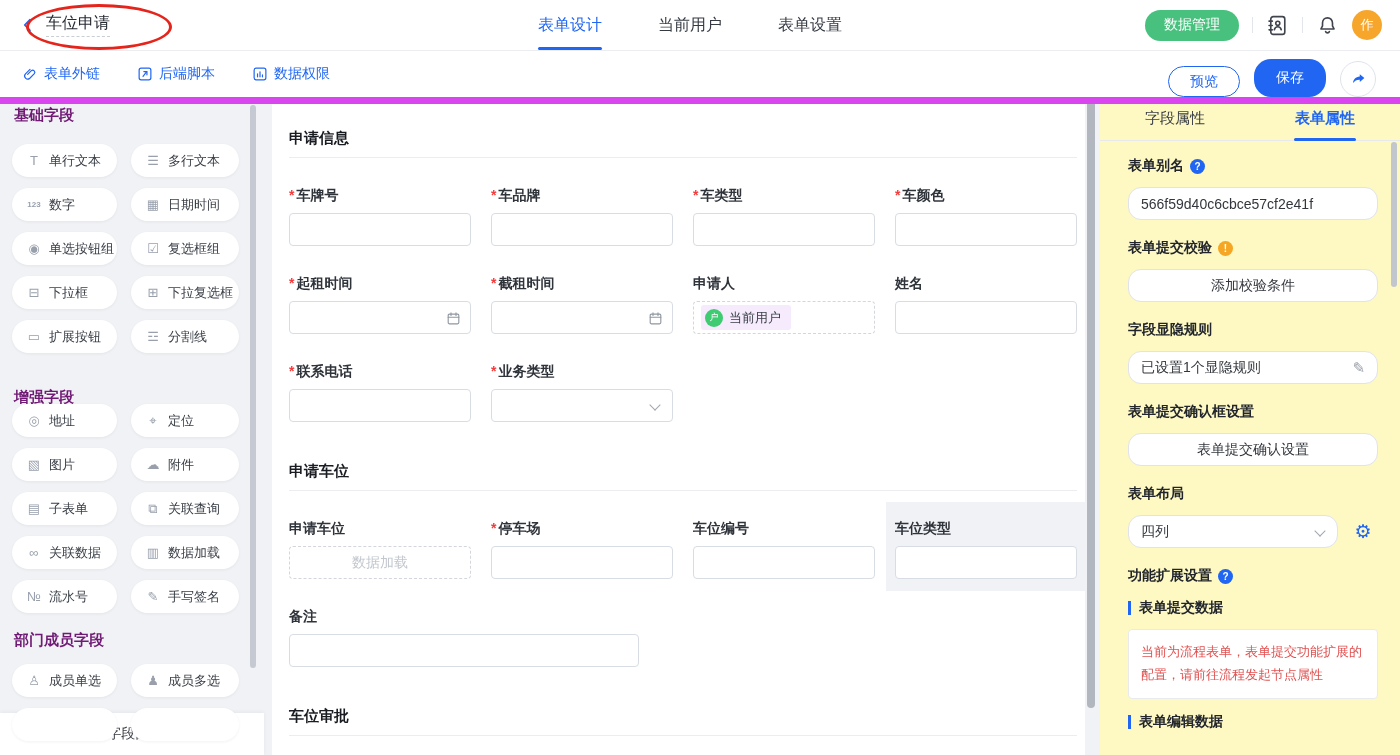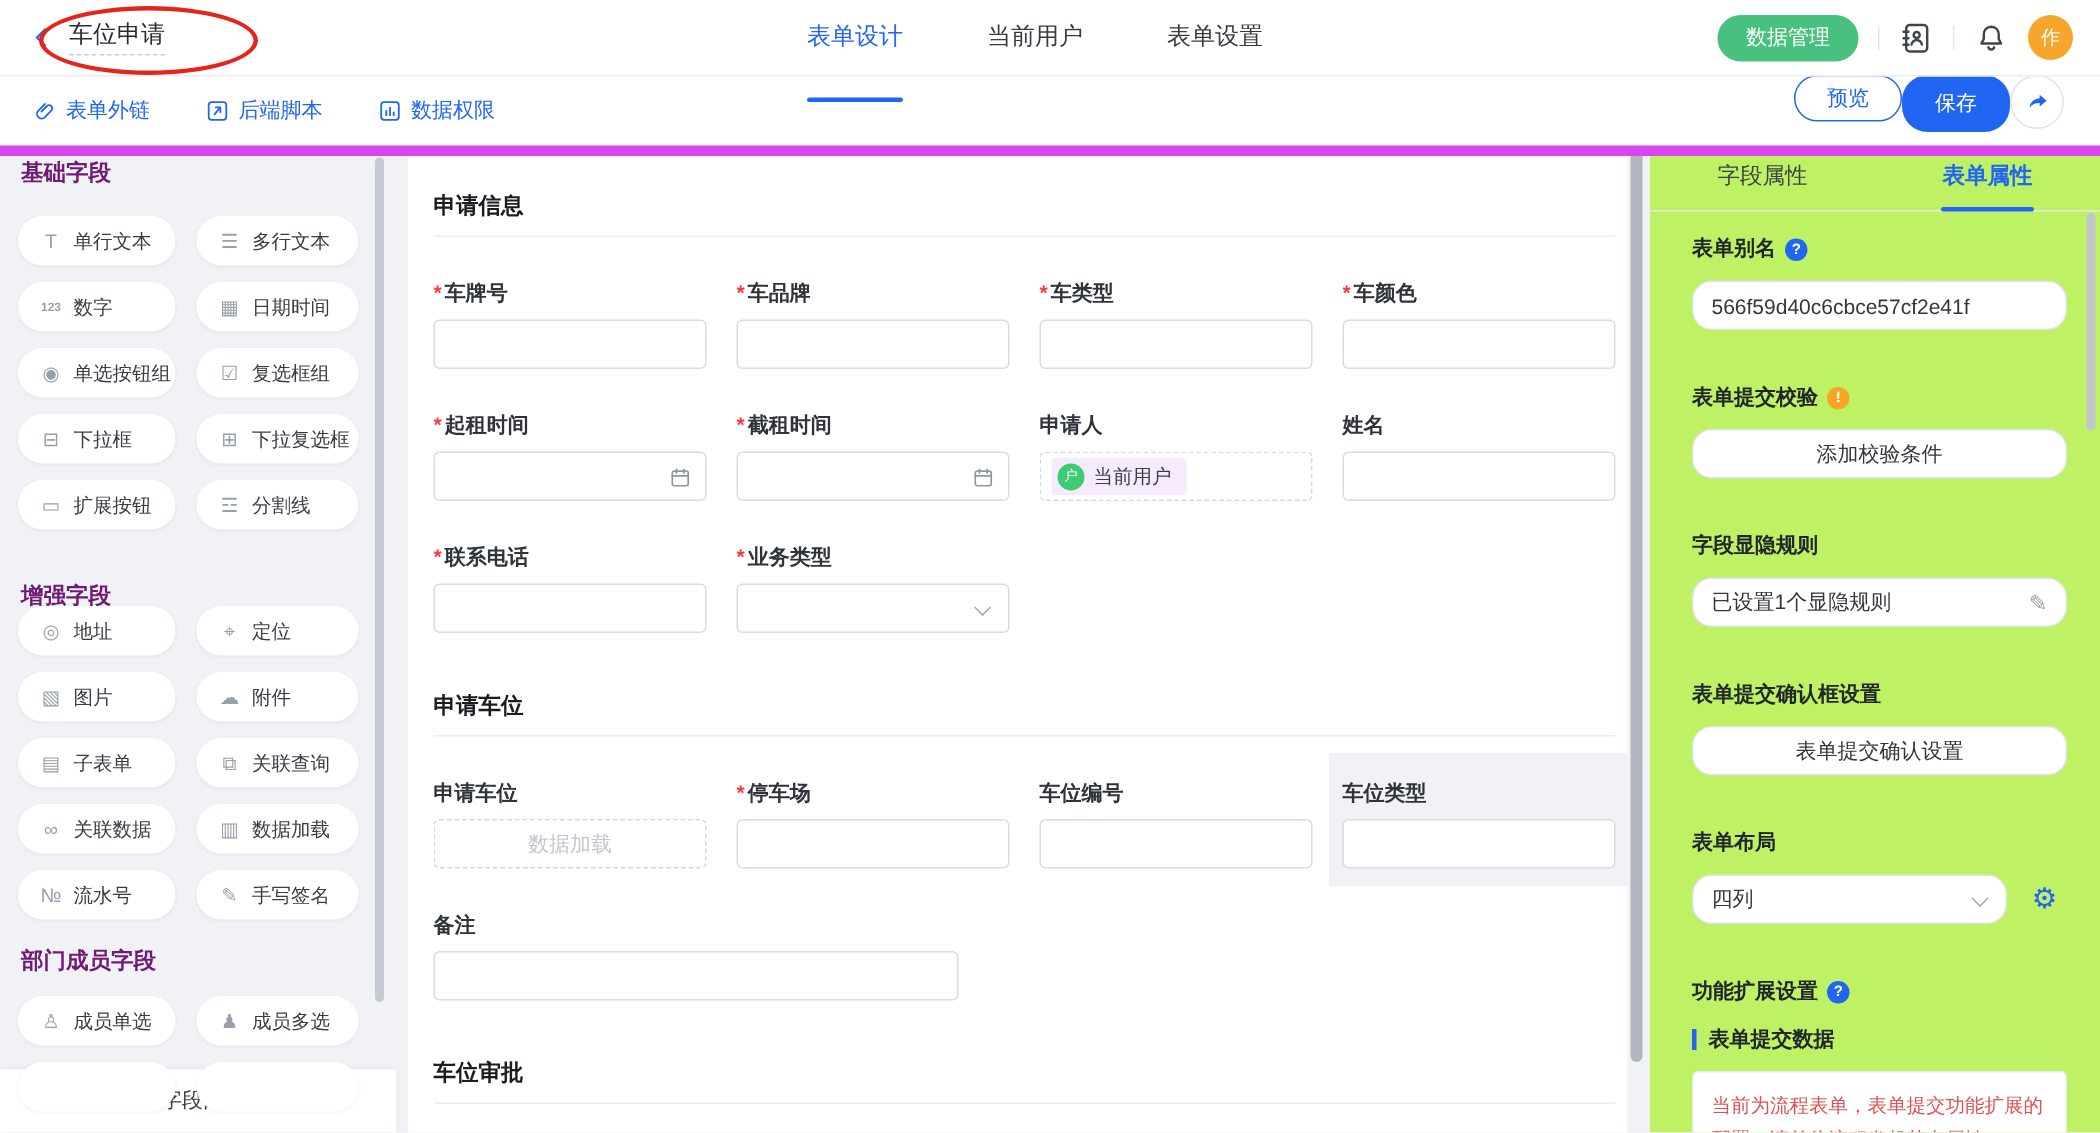--- a/index.html
+++ b/index.html
@@ -5,34 +5,34 @@
   html,body{margin:0;padding:0;width:1400px;height:755px;overflow:hidden;
     font-family:"Liberation Sans","DejaVu Sans",sans-serif;background:#f0f2f5;}
   .app{position:relative;width:1400px;height:755px;background:#f0f2f5;}
 
   
   .topbar{position:absolute;left:0;top:0;width:1400px;height:50px;background:#fff;border-bottom:1px solid #ebedf0;z-index:4;}
   .tb-left{position:absolute;left:20px;top:0;height:50px;display:flex;align-items:center;gap:10px;}
   .doc-title{font-size:16px;color:#272b33;font-weight:500;border-bottom:1px dashed #c9cdd4;padding-bottom:2px;}
   .red-ellipse{position:absolute;left:6px;top:4px;width:140px;height:40px;border:3px solid #e5241b;border-radius:50%;pointer-events:none;z-index:6;}
   .tb-tabs{position:absolute;left:538px;top:0;height:50px;display:flex;gap:56px;}
-  .tb-tab{height:68px;line-height:50px;font-size:16px;color:#363b43;cursor:pointer;position:relative;}
+  .tb-tab{height:50px;line-height:50px;font-size:16px;color:#363b43;cursor:pointer;position:relative;}
   .tb-tab.active{color:#2066f2;font-weight:500;}
   .tb-tab.active .tab-underline{position:absolute;left:50%;transform:translateX(-50%);bottom:0;width:64px;height:3px;background:#2066f2;border-radius:2px;}
   .tb-right{position:absolute;right:18px;top:0;height:50px;display:flex;align-items:center;gap:13px;}
   .btn-green{height:31px;padding:0 19px;border-radius:16px;background:#49c17e;color:#fff;font-size:14px;border:none;display:flex;align-items:center;cursor:pointer;}
   .v-div{width:1px;height:16px;background:#e2e5ea;}
   .hicon{display:flex;align-items:center;cursor:pointer;}
   .avatar{width:30px;height:30px;border-radius:50%;background:#f7a62c;color:#fff;font-size:13px;display:flex;align-items:center;justify-content:center;cursor:pointer;}
 
   
   .toolbar{position:absolute;left:0;top:50px;width:1400px;height:47px;background:#fff;border-bottom:7px solid #d946ef;z-index:3;}
   .tl-links{position:absolute;left:22px;top:0;height:47px;display:flex;align-items:center;gap:37px;}
   .tl-link{display:flex;align-items:center;gap:6px;color:#2066f2;font-size:14px;cursor:pointer;}
-  .tl-right{position:absolute;right:24px;top:0;height:47px;display:flex;align-items:flex-start;}
+  .tl-right{position:absolute;right:24px;top:0;height:47px;display:flex;align-items:flex-end;gap:14px;}
   .btn-preview{height:31px;padding:0 21px;border-radius:16px;background:#fff;border:1px solid #2066f2;color:#2066f2;font-size:14px;cursor:pointer;}
   .btn-save{height:38px;padding:0 22px;border-radius:17px;background:#2066f2;border:none;color:#fff;font-size:14px;cursor:pointer;}
   .btn-share{width:34px;height:34px;border-radius:50%;background:#fff;border:1px solid #dfe3ea;display:flex;align-items:center;justify-content:center;cursor:pointer;}
 
   
   .palette{position:absolute;left:0;top:97px;width:264px;bottom:0;}
   .pal-head{position:absolute;left:14px;font-size:15px;font-weight:700;color:#701a75;}
   .pill{position:absolute;height:33px;background:#fff;border-radius:17px;box-shadow:0 1px 3px rgba(25,35,61,.06);
     display:flex;align-items:center;gap:7px;padding:0 8px 0 14px;font-size:13px;color:#383d45;cursor:grab;box-sizing:border-box;}
   .pill .ic{color:#99a0ac;font-size:13px;width:16px;text-align:center;flex:none;}
@@ -56,27 +56,27 @@
   .fctrl.dashed{border-style:dashed;border-color:#d3d6dc;}
   .cal{position:absolute;right:9px;top:9px;}
   .chev{position:absolute;right:13px;top:11px;width:7px;height:7px;border-right:1.6px solid #a0a6af;border-bottom:1.6px solid #a0a6af;transform:rotate(45deg);}
   .utag{position:absolute;left:7px;top:3px;height:25px;display:flex;align-items:center;gap:6px;background:#f5ebfd;border-radius:3px;padding:0 10px 0 4px;font-size:13px;color:#3a3f46;}
   .tag-av{width:18px;height:18px;border-radius:50%;background:#3ecb72;color:#fff;font-size:9px;display:flex;align-items:center;justify-content:center;}
   .dl-ph{position:absolute;inset:0;display:flex;align-items:center;justify-content:center;font-size:14px;color:#c3c7ce;}
   .sel-bg{position:absolute;top:-16px;height:89px;right:-8px;background:#f0f2f6;z-index:0;}
   .canvas-scroll{position:absolute;left:1087px;top:100px;width:8px;height:608px;background:#b2b6be;border-radius:4px;z-index:2;}
 
   
-  .panel{position:absolute;left:1100px;top:97px;right:0;bottom:0;background:#bef264;overflow:hidden;}
+  .panel{position:absolute;left:1100px;top:97px;right:0;bottom:0;background:#fef9c3;overflow:hidden;}
   .panel-tabs{height:43px;border-bottom:1px solid #e7e9ed;display:flex;}
   .ptab{flex:1;text-align:center;line-height:42px;font-size:15px;color:#3c4047;cursor:pointer;position:relative;}
   .ptab.active{color:#2066f2;font-weight:600;}
   .ptab.active .ptab-underline{position:absolute;left:50%;transform:translateX(-50%);bottom:-1px;width:62px;height:3px;background:#2066f2;border-radius:2px;}
   .panel-body{padding:16px 22px 0 28px;}
-  .p-group{margin-bottom:36px;}
+  .p-group{margin-bottom:19px;}
   .p-label{font-size:14px;font-weight:700;color:#22262c;display:flex;align-items:center;gap:6px;margin-bottom:12px;}
   .p-box{height:33px;background:#fff;border:1px solid #e0e3e9;border-radius:13px;display:flex;align-items:center;padding:0 12px;font-size:14px;color:#33373d;box-sizing:border-box;cursor:pointer;}
   .p-btn{justify-content:center;}
   .qmark{width:15px;height:15px;border-radius:50%;background:#2066f2;color:#fff;font-size:10px;font-weight:700;display:inline-flex;align-items:center;justify-content:center;flex:none;}
   .wmark{background:#f5a623;}
   .edit-ic{margin-left:auto;color:#9ba1ab;font-size:15px;cursor:pointer;}
   .layout-row{display:flex;gap:10px;align-items:center;}
   .layout-select{flex:1;position:relative;}
   .gear-btn{width:30px;height:33px;display:flex;align-items:center;justify-content:center;color:#2066f2;font-size:19px;cursor:pointer;}
   .sub-head{display:flex;align-items:center;gap:8px;font-size:14px;font-weight:700;color:#22262c;margin:14px 0 12px;}

